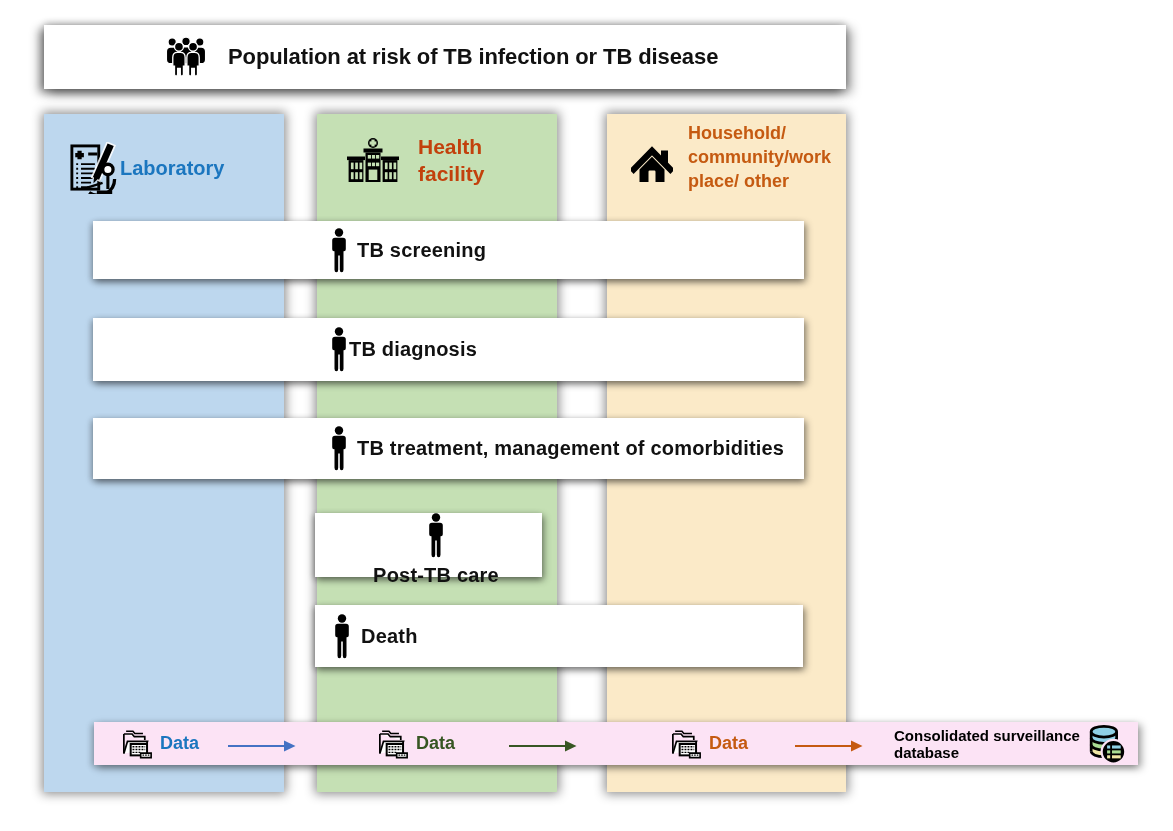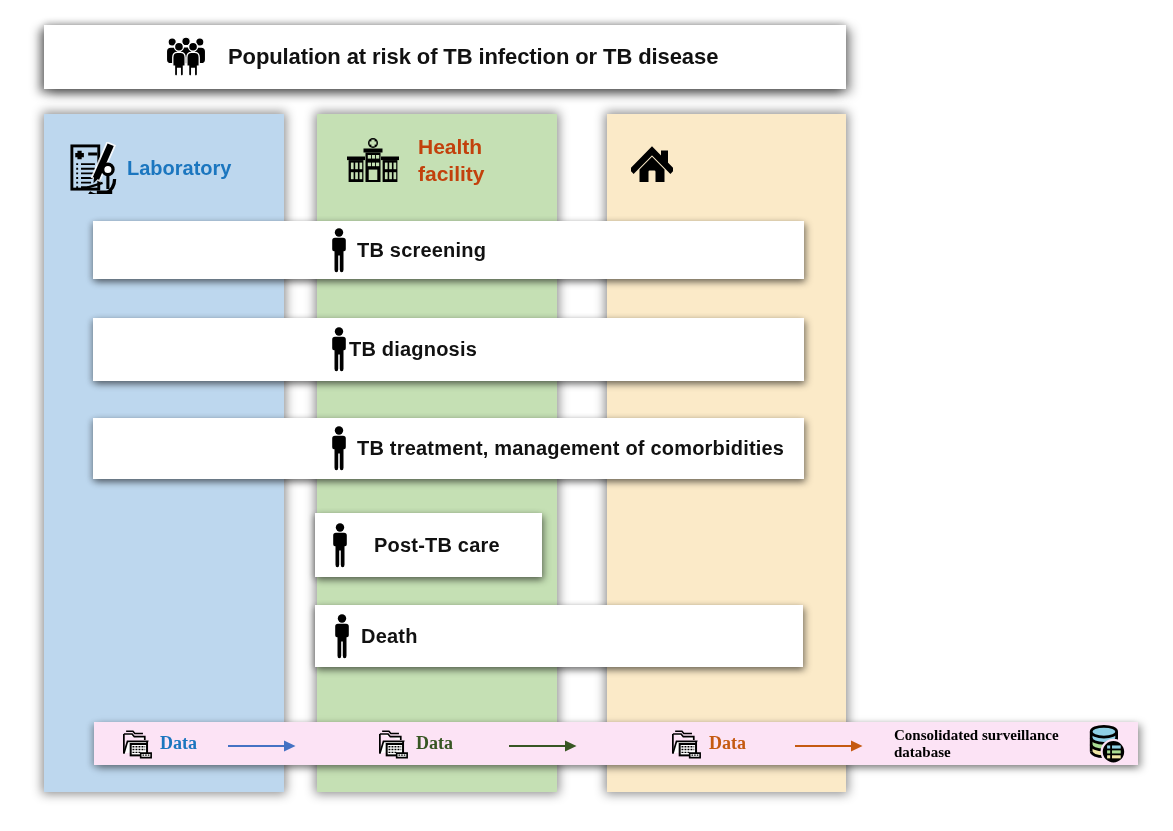--- a/index.html
+++ b/index.html
@@ -7,32 +7,32 @@
           font-family:"Liberation Sans",sans-serif;font-weight:bold;border-radius:7px;}
   .top-box{position:absolute;left:44px;top:25px;width:802px;height:64px;background:#ffffff;
            display:flex;align-items:center;justify-content:flex-start;padding-left:121px;box-sizing:border-box;gap:21px;
            box-shadow:-5px 4px 9px rgba(0,0,0,.45), 5px 4px 10px rgba(0,0,0,.40), 0 -2px 7px rgba(0,0,0,.20);}
   .top-title{font-size:22px;color:#111;letter-spacing:-.1px;white-space:nowrap;}
   .col{position:absolute;top:114px;height:678px;box-shadow:0 0 10px 2px rgba(0,0,0,.45);}
   .col-lab{left:44px;width:240px;}
   .col-hf{left:317px;width:240px;}
   .col-hh{left:607px;width:239px;}
   .col-label{white-space:pre-line;}
-  .lab-label{position:absolute;left:76px;top:40px;font-size:20px;line-height:28px;margin-left:7px;}
+  .lab-label{position:absolute;left:76px;top:40px;font-size:20px;line-height:28px;}
   .hf-label{position:absolute;left:101px;top:19px;font-size:21px;line-height:27px;width:80px;}
   .hh-label{position:absolute;left:81px;top:7px;font-size:18px;line-height:24px;width:152px;}
   .col-icon{position:absolute;}
   .stage{position:absolute;background:#ffffff;display:flex;align-items:center;
          box-shadow:2px 3px 7px rgba(0,0,0,.45), -2px 2px 6px rgba(0,0,0,.22);}
   .stage-label{font-size:20px;color:#111;letter-spacing:.2px;white-space:nowrap;}
   .stage-icon{flex:0 0 auto;}
   .s1{left:93px;top:221px;width:711px;height:58px;padding-left:236px;gap:8px;}
   .s2{left:93px;top:318px;width:710px;height:63px;padding-left:236px;}
   .s3{left:93px;top:418px;width:710px;height:61px;padding-left:236px;gap:8px;}
-  .s4{left:315px;top:513px;width:227px;height:64px;padding-left:15px;gap:24px;}
+  .s4{left:315px;top:513px;width:227px;height:64px;padding-left:15px;gap:6px;flex-direction:column;}
   .s5{left:315px;top:605px;width:488px;height:62px;padding-left:17px;gap:9px;}
   .stage{box-sizing:border-box;}
   .s1,.s2,.s3{box-sizing:content-box;width:475px;}
   .data-bar{position:absolute;left:94px;top:722px;width:1044px;height:43px;
             box-shadow:3px 3px 8px rgba(0,0,0,.40), -3px 2px 6px rgba(0,0,0,.20);}
   .dgroup{position:absolute;top:0;height:43px;display:flex;align-items:center;gap:7px;}
   .dg1{left:28px;}
   .dg2{left:284px;}
   .dg3{left:577px;}
   .dlabel{font-size:18px;}
@@ -146,20 +146,21 @@
   </div>
 
   <div class="col col-hh" style="background-color: rgb(251, 234, 200);">
     <svg class="col-icon" style="left:24px;top:32px" width="42" height="38" viewBox="0 0 42 38">
       <g fill="#000">
         <rect x="30" y="4.5" width="7" height="13"></rect>
         <path d="M2.6,26.2 L0,23.4 L21,2 L42,23.4 L39.4,26.2 L21,7.6 Z" stroke="#000" stroke-width="2.4"></path>
         <path d="M8.5,23.5 L21,10.8 L33.5,23.5 L33.5,36 L24.5,36 L24.5,25.7 Q24.5,24.6 23.4,24.6 L18.6,24.6 Q17.5,24.6 17.5,25.7 L17.5,36 L8.5,36 Z"></path>
       </g>
     </svg>
+    <div class="col-label hh-label" style="color: rgb(197, 90, 17);">Household/ community/work place/ other</div>
   </div>
 
   <div class="stage s1">
     <svg class="stage-icon" width="20" height="45" viewBox="0 0 20 44">
       <circle cx="10" cy="4" r="4.2" fill="#000"></circle>
       <path fill="#000" d="M3.2,12 Q3.2,9.2 6,9.2 L14,9.2 Q16.8,9.2 16.8,12 L16.8,20.8 Q16.8,22.8 15,22.8 L14.5,22.8 L14.5,41.2 Q14.5,43.7 12.6,43.7 Q10.8,43.7 10.8,41.2 L10.8,27 L9.2,27 L9.2,41.2 Q9.2,43.7 7.4,43.7 Q5.5,43.7 5.5,41.2 L5.5,22.8 L5,22.8 Q3.2,22.8 3.2,20.8 Z"></path>
     </svg>
     <div class="stage-label">TB screening</div>
   </div>
 
@@ -188,21 +189,21 @@
   </div>
 
   <div class="stage s5">
     <svg class="stage-icon" width="20" height="45" viewBox="0 0 20 44">
       <circle cx="10" cy="4" r="4.2" fill="#000"></circle>
       <path fill="#000" d="M3.2,12 Q3.2,9.2 6,9.2 L14,9.2 Q16.8,9.2 16.8,12 L16.8,20.8 Q16.8,22.8 15,22.8 L14.5,22.8 L14.5,41.2 Q14.5,43.7 12.6,43.7 Q10.8,43.7 10.8,41.2 L10.8,27 L9.2,27 L9.2,41.2 Q9.2,43.7 7.4,43.7 Q5.5,43.7 5.5,41.2 L5.5,22.8 L5,22.8 Q3.2,22.8 3.2,20.8 Z"></path>
     </svg>
     <div class="stage-label">Death</div>
   </div>
 
-  <div class="data-bar" style="background-color: rgb(252, 227, 245); font-family: Liberation Serif, serif;">
+  <div class="data-bar" style="background-color: rgb(252, 227, 245);">
 
     <div class="dgroup dg1">
       <svg width="31" height="30" viewBox="0 0 34 33">
         <g fill="none" stroke="#000" stroke-width="1.9">
           <path d="M2,5.5 L2,27 M2,5.5 L11,5.5 L13.5,8.5 L25,8.5 L25,12" fill="#fff"></path>
           <path d="M4.5,2.5 L12,2.5 L14,5 L23,5" stroke-width="1.7"></path>
           <path d="M2,27 L6,13.5 L28,13.5 L25,23" fill="#fff"></path>
           <rect x="9.5" y="16.5" width="18" height="12.5" fill="#fff" stroke-width="2.2"></rect>
           <path d="M11.5,19.5 L25.5,19.5 M11.5,22.6 L25.5,22.6 M11.5,25.7 L20,25.7" stroke-width="1.6" stroke-dasharray="2.1,1.2"></path>
           <path d="M20.5,26.5 L32,26.5 L32,31.5 L20.5,31.5 Z" fill="#fff" stroke-width="1.8"></path>

